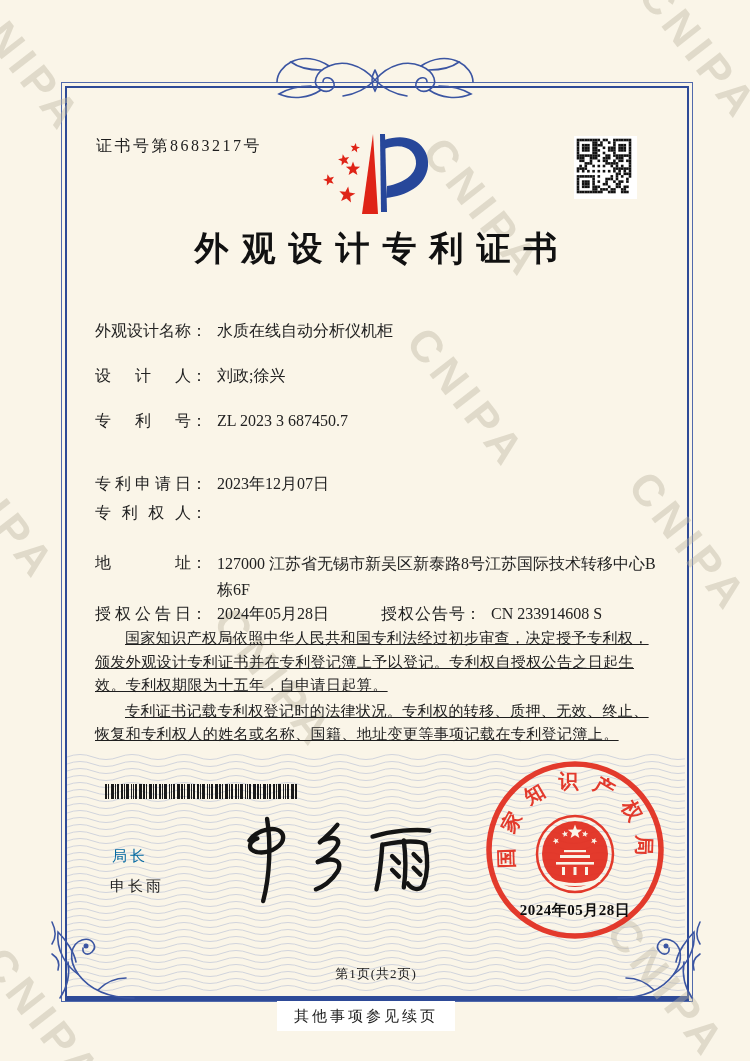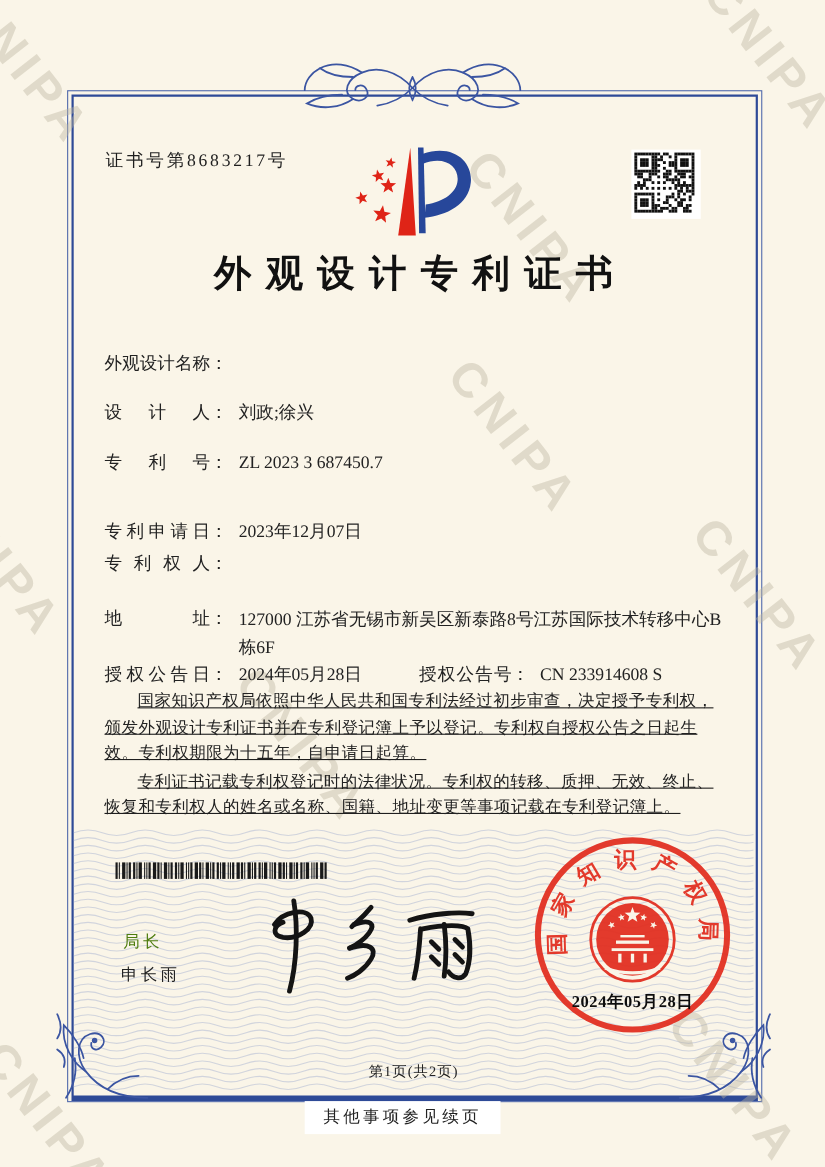--- a/index.html
+++ b/index.html
@@ -44,21 +44,21 @@
   .pairB{position:absolute;left:286px;display:flex;}
   .pairB .lbl{width:84px;}
   
   .paras{position:absolute;left:95px;top:627px;width:563px;z-index:4;text-decoration:underline;}
   .paras p{margin:0 0 2px 0;font-size:15px;line-height:23.5px;text-indent:2em;letter-spacing:.4px;color:#222;}
   
   .barcode{position:absolute;left:105px;top:784px;width:196px;height:15px;z-index:4;}
   .barcode i{position:absolute;top:0;height:100%;background:#1a1a1a;}
   
   .signer-title{position:absolute;left:112px;top:847px;font-family:"Liberation Sans","DejaVu Sans",sans-serif;
-    font-size:15px;letter-spacing:3px;z-index:4;color:#4d7c0f;}
+    font-size:15px;letter-spacing:3px;z-index:4;color:#0369a1;}
   .signer-name{position:absolute;left:110px;top:877px;font-family:"Liberation Sans","DejaVu Sans",sans-serif;
     font-size:15px;letter-spacing:3px;z-index:4;color:#222;}
   .sig{position:absolute;left:228px;top:812px;z-index:4;}
   .sig path{stroke:#141414;stroke-width:4.5;fill:none;stroke-linecap:round;stroke-linejoin:round;}
   
   .seal{position:absolute;left:483px;top:758px;z-index:4;opacity:.95;}
   .seal-date{position:absolute;left:505px;top:901px;width:140px;text-align:center;
     font-size:15px;font-weight:700;letter-spacing:.5px;color:#0d0d0d;z-index:5;}
   
   .page-info{position:absolute;left:61px;top:965px;width:630px;text-align:center;
@@ -418,20 +418,21 @@
         <rect x="49.5" y="54.7" width="2.6" height="2.6"></rect>
         <rect x="52.1" y="54.7" width="2.6" height="2.6"></rect>
       </svg>
   </div>
 
   <div class="title">外观设计专利证书</div>
 
   <div class="row" style="top:319px">
     <span class="lbl">外观设计名称</span>
       <span class="colon">：</span>
+      <span class="val">水质在线自动分析仪机柜</span>
   </div>
   <div class="row" style="top:364px">
     <span class="lbl">设计人</span>
       <span class="colon">：</span>
       <span class="val">刘政;徐兴</span>
   </div>
   <div class="row" style="top:409px">
     <span class="lbl">专利号</span>
       <span class="colon">：</span>
       <span class="val">ZL 2023 3 687450.7</span>

